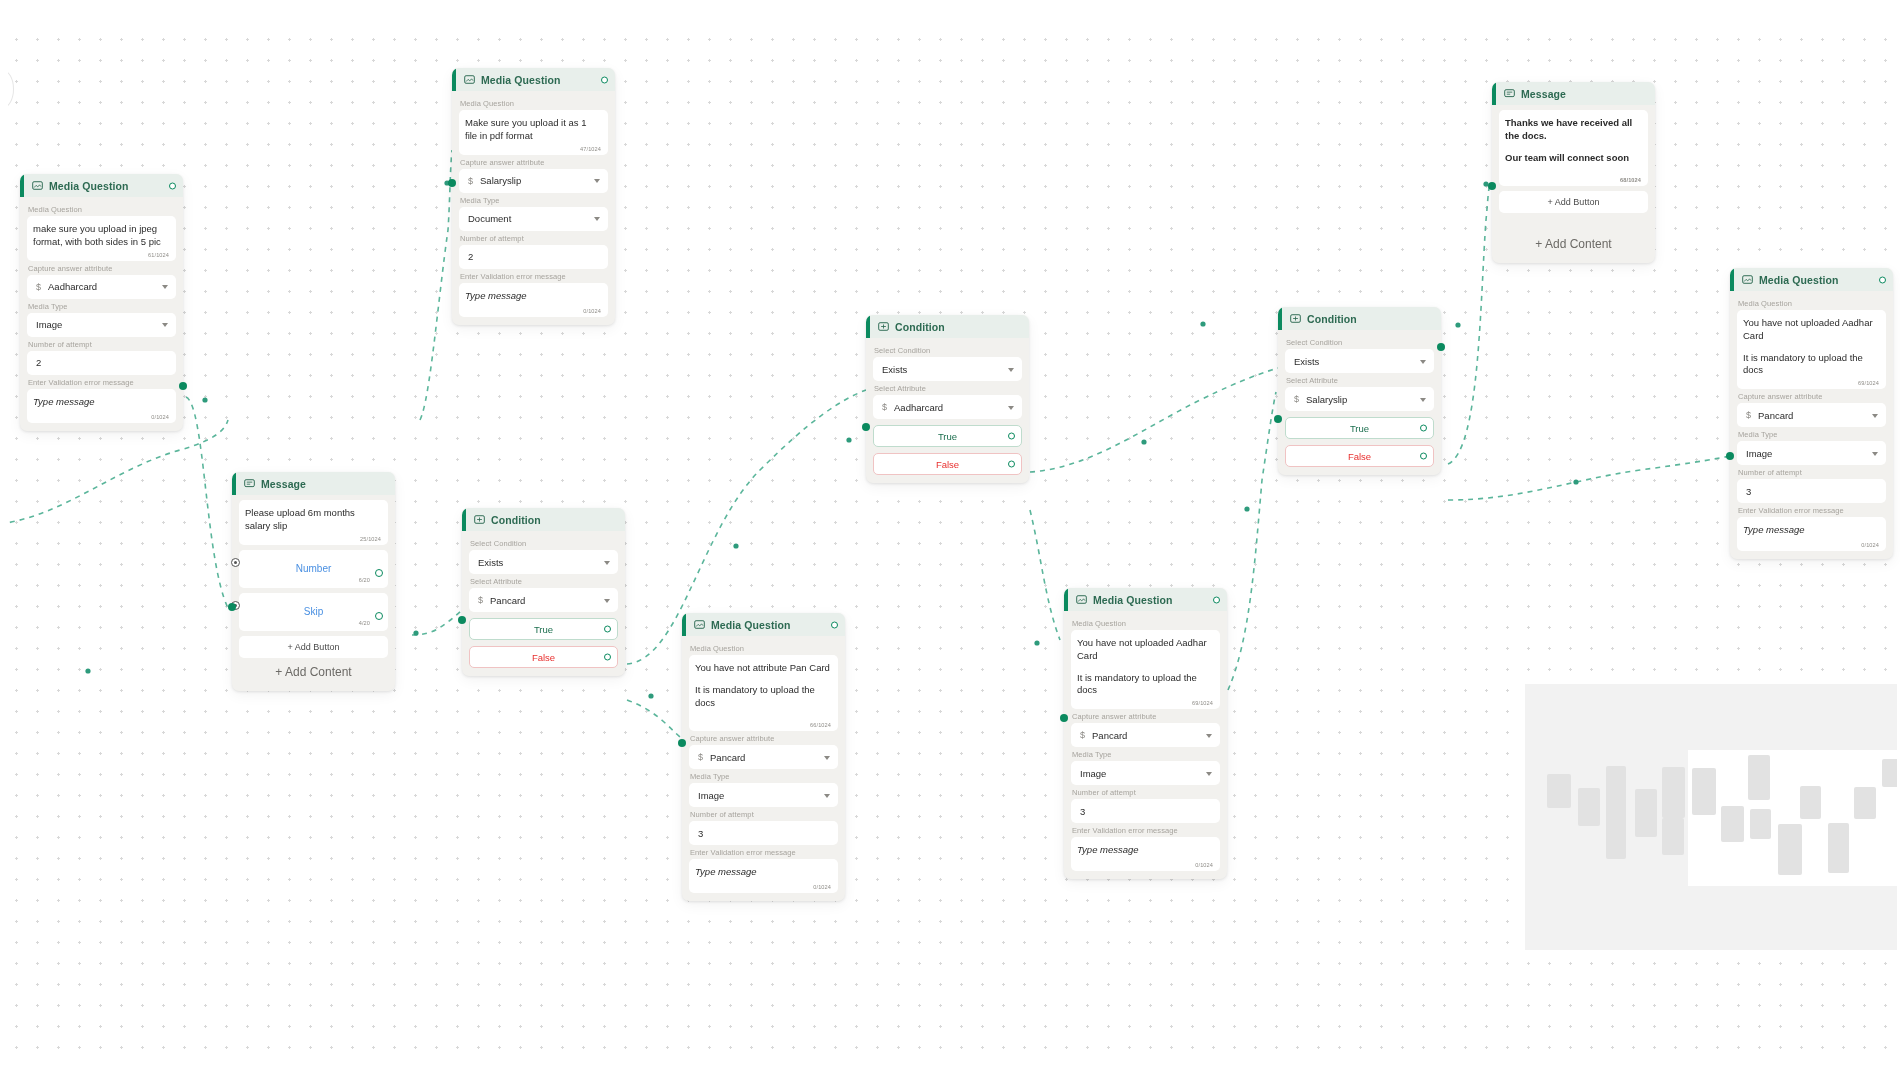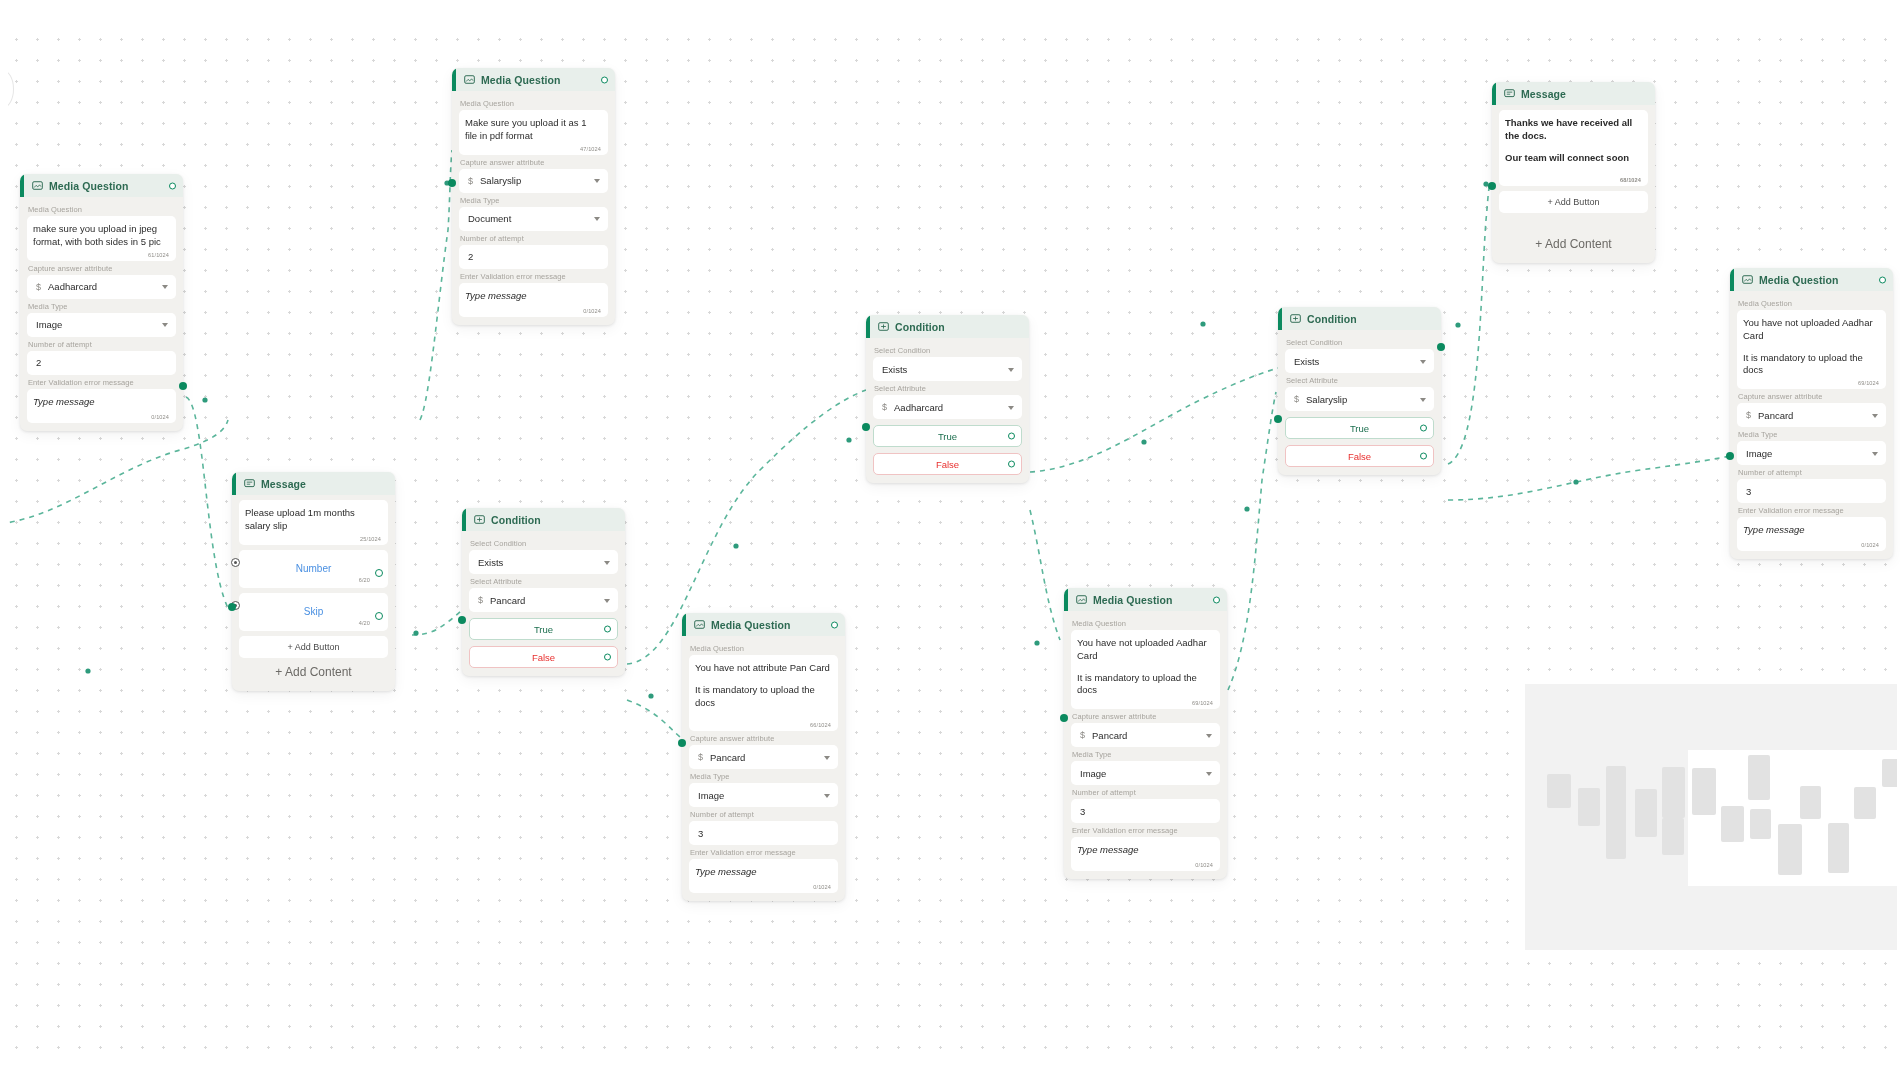--- a/index.html
+++ b/index.html
@@ -411,21 +411,21 @@
       <span class="hdr-icon">
         <svg width="11" height="11" viewBox="0 0 16 16">
             <rect x="1" y="2.5" width="14" height="10" rx="2" fill="none" stroke="#2d6a52" stroke-width="1.4"></rect>
             <path d="M4 6h8M4 9h5" stroke="#2d6a52" stroke-width="1.2"></path>
           </svg>
       </span>
       <span class="node-title">Message</span>
     </div>
     <div class="node-body">
       <div class="textbox">
-        <p>Please upload 1m months salary slip</p>
+        <p>Please upload 6m months salary slip</p>
         <span class="counter">25/1024</span>
       </div>
       <div class="msg-btn">
         <span class="drag-handle"></span>
         <span class="msg-btn-label">Number</span>
         <span class="msg-btn-port"></span>
         <span class="counter">6/20</span>
       </div>
       <div class="msg-btn">
         <span class="drag-handle"></span>

